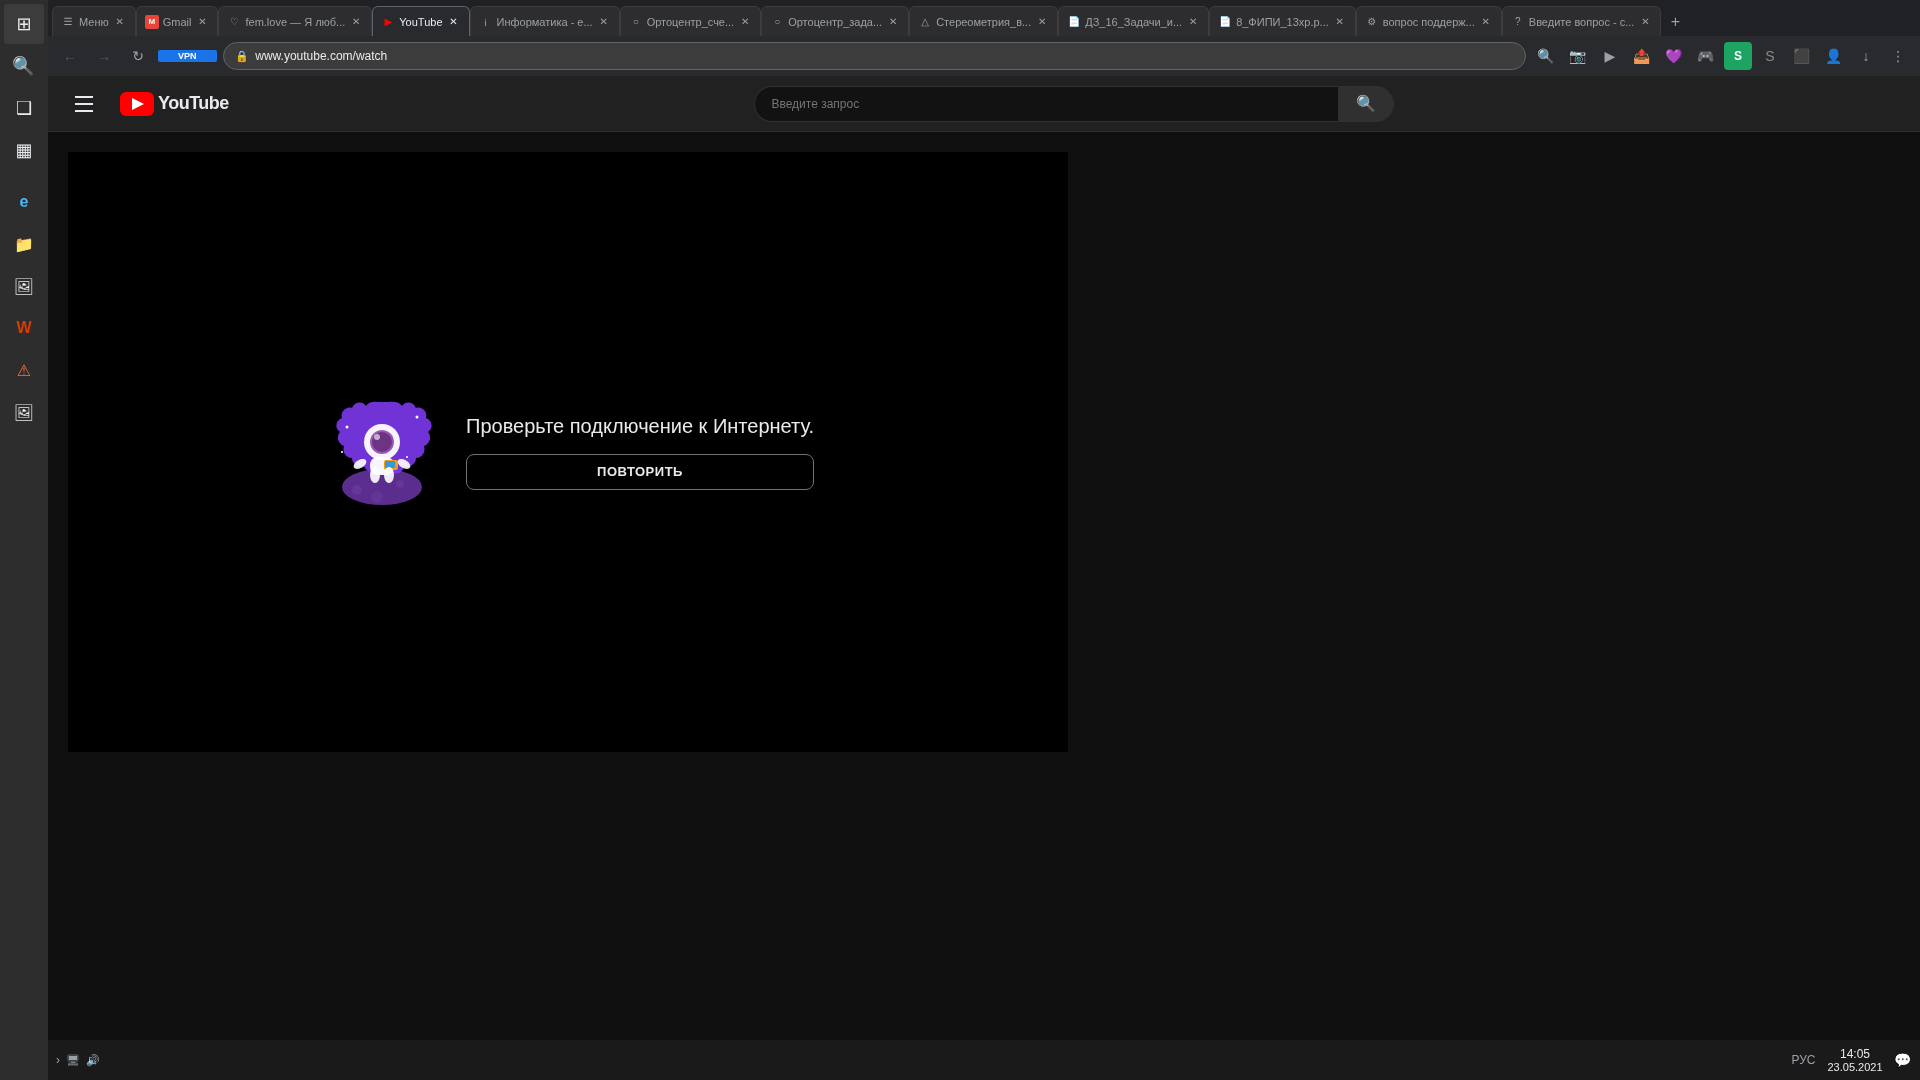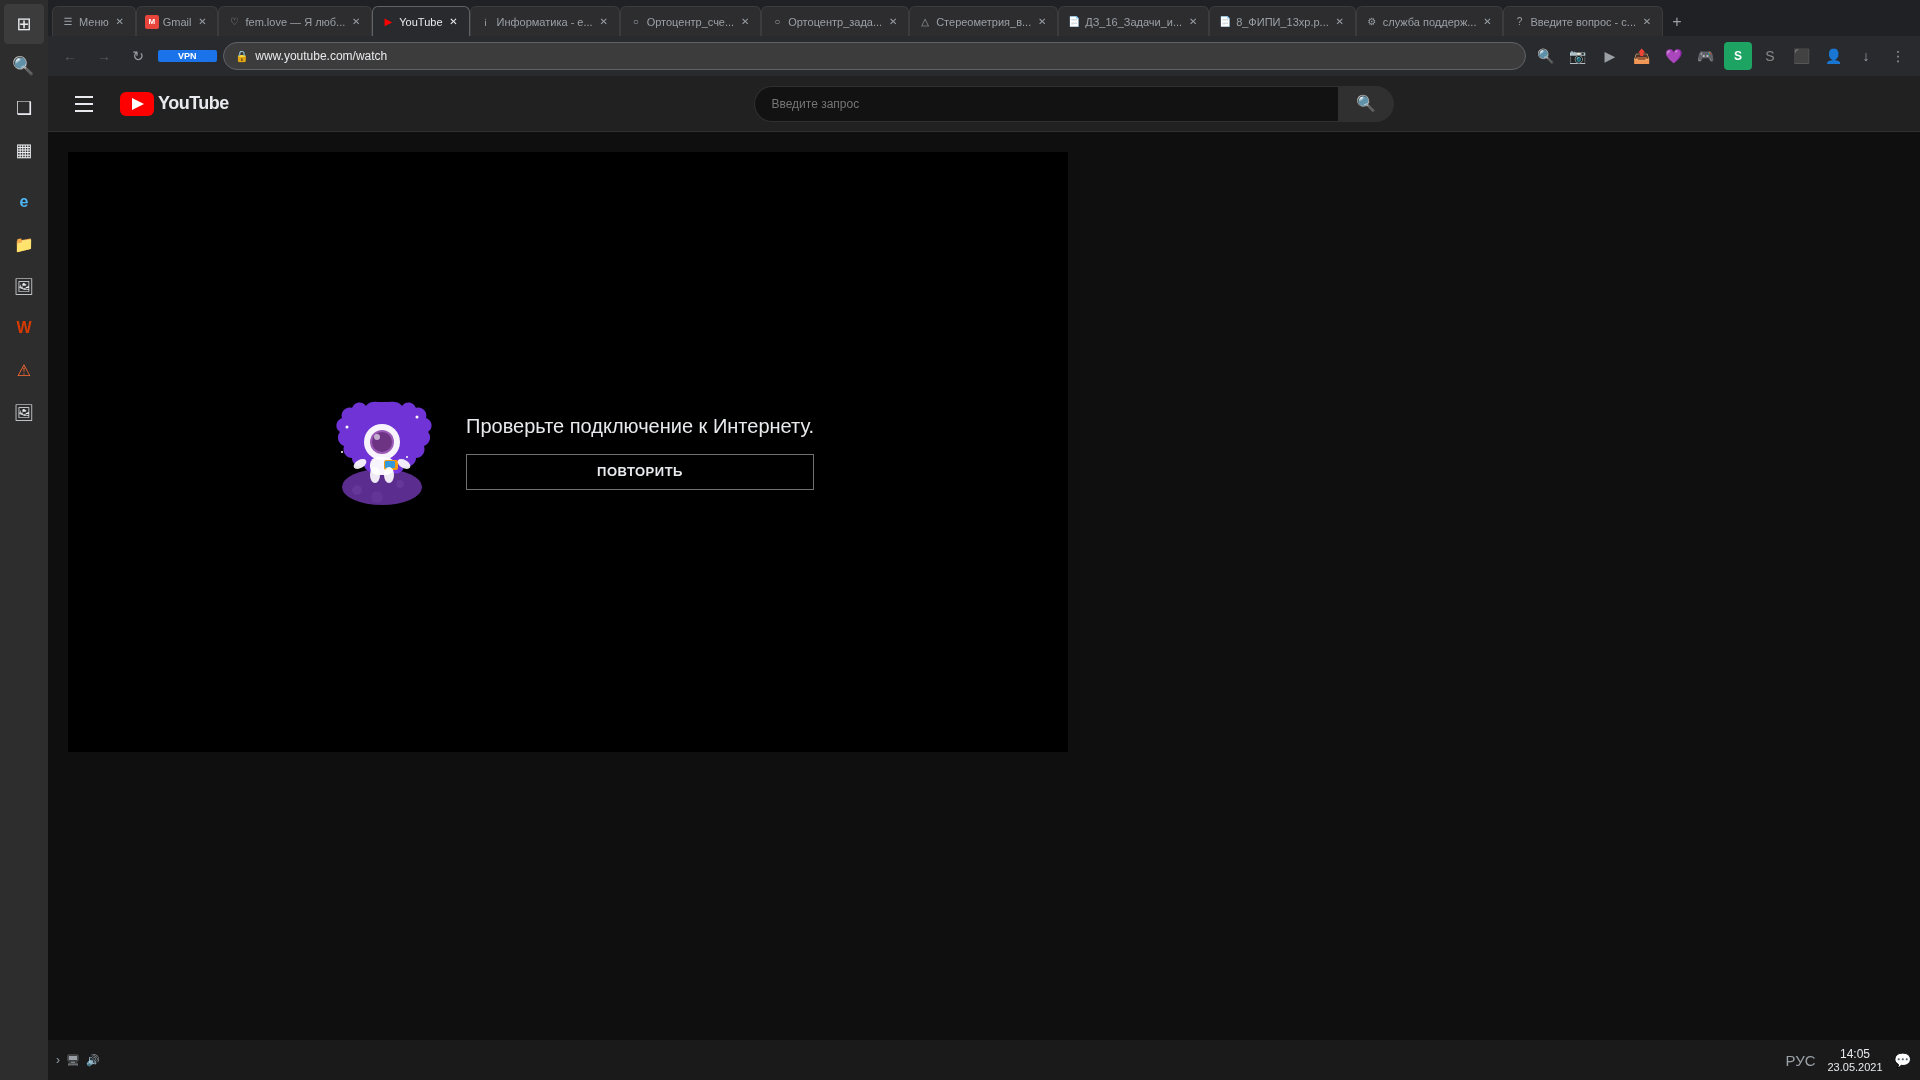--- a/index.html
+++ b/index.html
@@ -309,21 +309,21 @@
       font-weight: 400;
     }
     .retry-button {
       display: inline-flex;
       align-items: center;
       justify-content: center;
       height: 36px;
       padding: 0 16px;
       background: transparent;
       border: 1px solid #717171;
-      border-radius: 0;
+      border-radius: 8px;
       color: #e8eaed;
       font-size: 13px;
       font-weight: 600;
       letter-spacing: 0.5px;
       cursor: pointer;
       text-transform: uppercase;
     }
   </style>
 </head>
 <body>
@@ -390,21 +390,21 @@
       <span class="tab-label">ДЗ_16_Задачи_и...</span>
       <span class="tab-close">✕</span>
     </div>
     <div class="tab">
       <span class="tab-favicon">📄</span>
       <span class="tab-label">8_ФИПИ_13хр.р...</span>
       <span class="tab-close">✕</span>
     </div>
     <div class="tab">
       <span class="tab-favicon">⚙</span>
-      <span class="tab-label">служба поддерж...</span>
+      <span class="tab-label">вопрос поддерж...</span>
       <span class="tab-close">✕</span>
     </div>
     <div class="tab">
       <span class="tab-favicon">?</span>
       <span class="tab-label">Введите вопрос - с...</span>
       <span class="tab-close">✕</span>
     </div>
     <div class="tab-new">+</div>
   </div>
 
@@ -500,20 +500,20 @@
   </div>
 </div>
 
 <div style="position:fixed;bottom:0;left:48px;right:0;height:40px;background:#1a1a1a;display:flex;align-items:center;padding:0 8px;z-index:1000;">
   <div style="display:flex;align-items:center;gap:6px;">
     <span style="font-size:12px;color:#9aa0a6;cursor:pointer;">›</span>
     <span style="font-size:11px;color:#9aa0a6;">🖥</span>
     <span style="font-size:11px;color:#9aa0a6;">🔊</span>
   </div>
   <div style="margin-left:auto;display:flex;align-items:center;gap:12px;">
-    <span style="font-size:15px;color:#9aa0a6;">РУС</span>
+    <span style="font-size:12px;color:#9aa0a6;">РУС</span>
     <div style="display:flex;flex-direction:column;align-items:center;">
       <span style="font-size:12px;color:#e8eaed;">14:05</span>
       <span style="font-size:11px;color:#e8eaed;">23.05.2021</span>
     </div>
     <span style="font-size:14px;color:#9aa0a6;cursor:pointer;">💬</span>
   </div>
 </div>
 
 </body></html>

